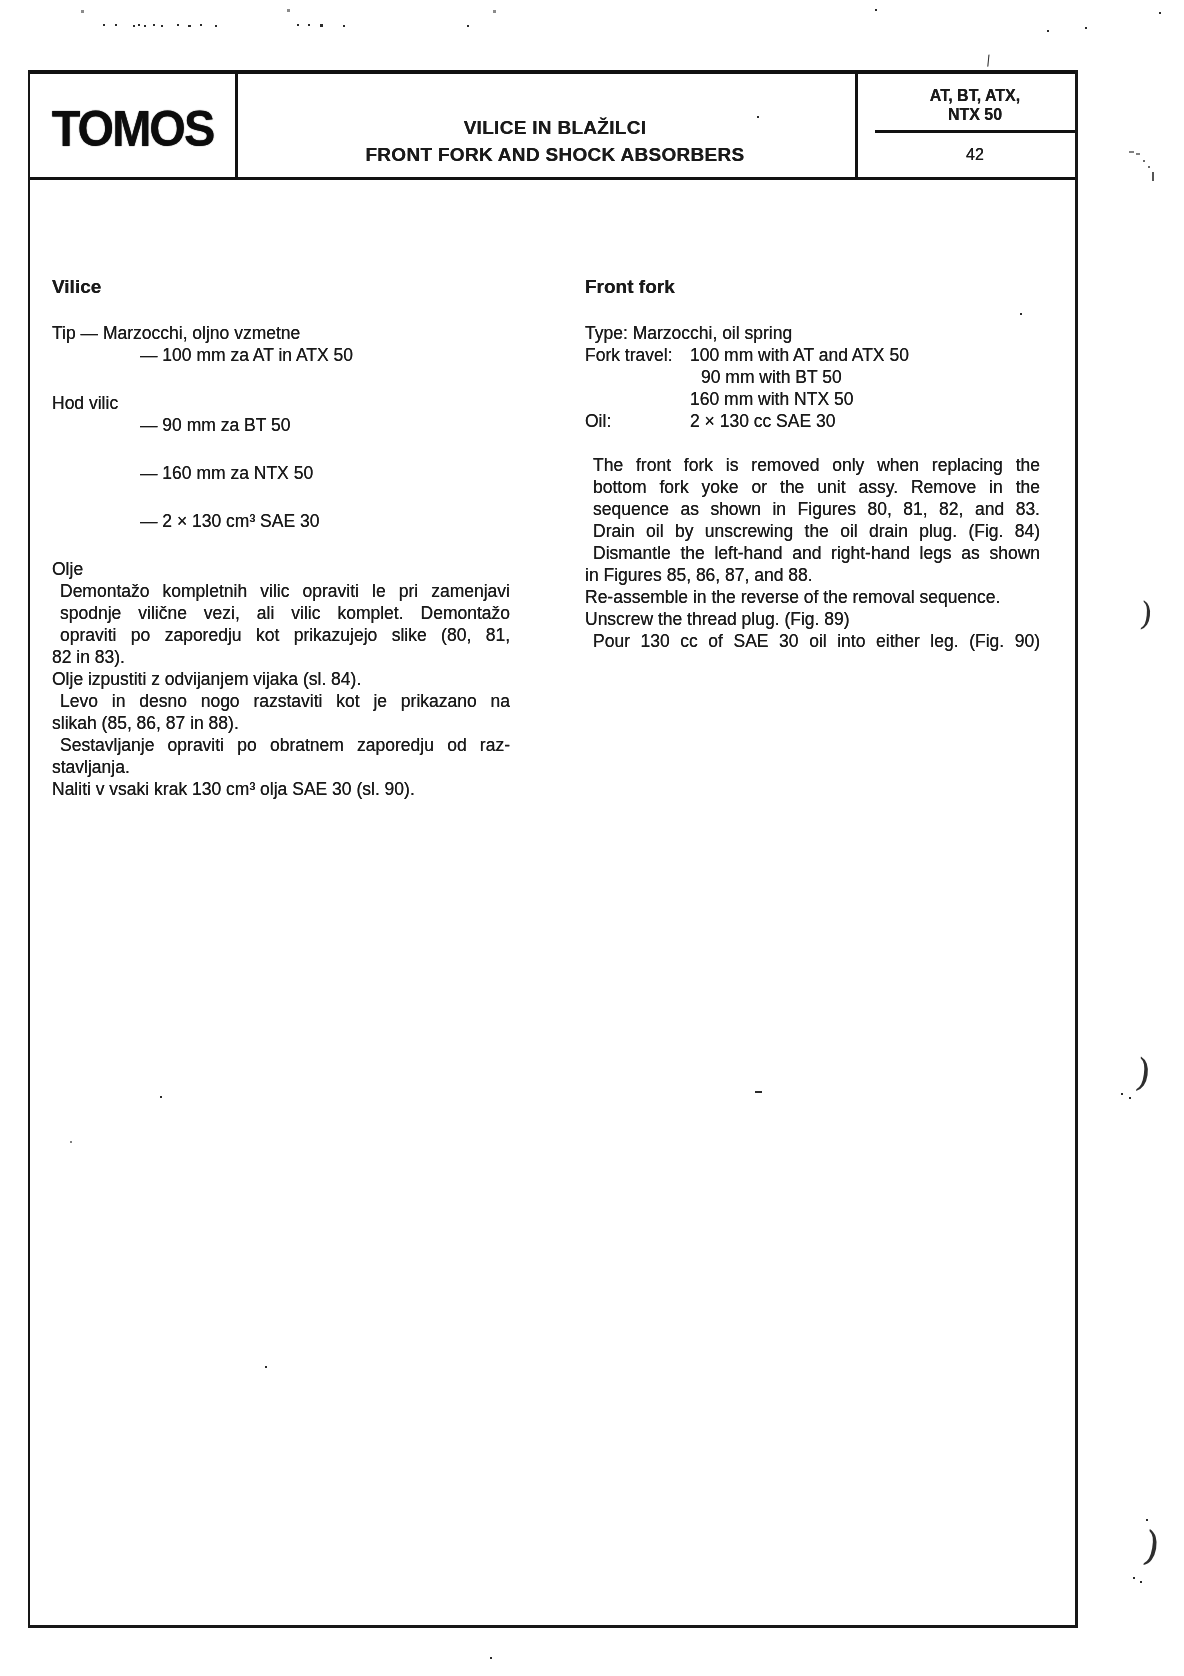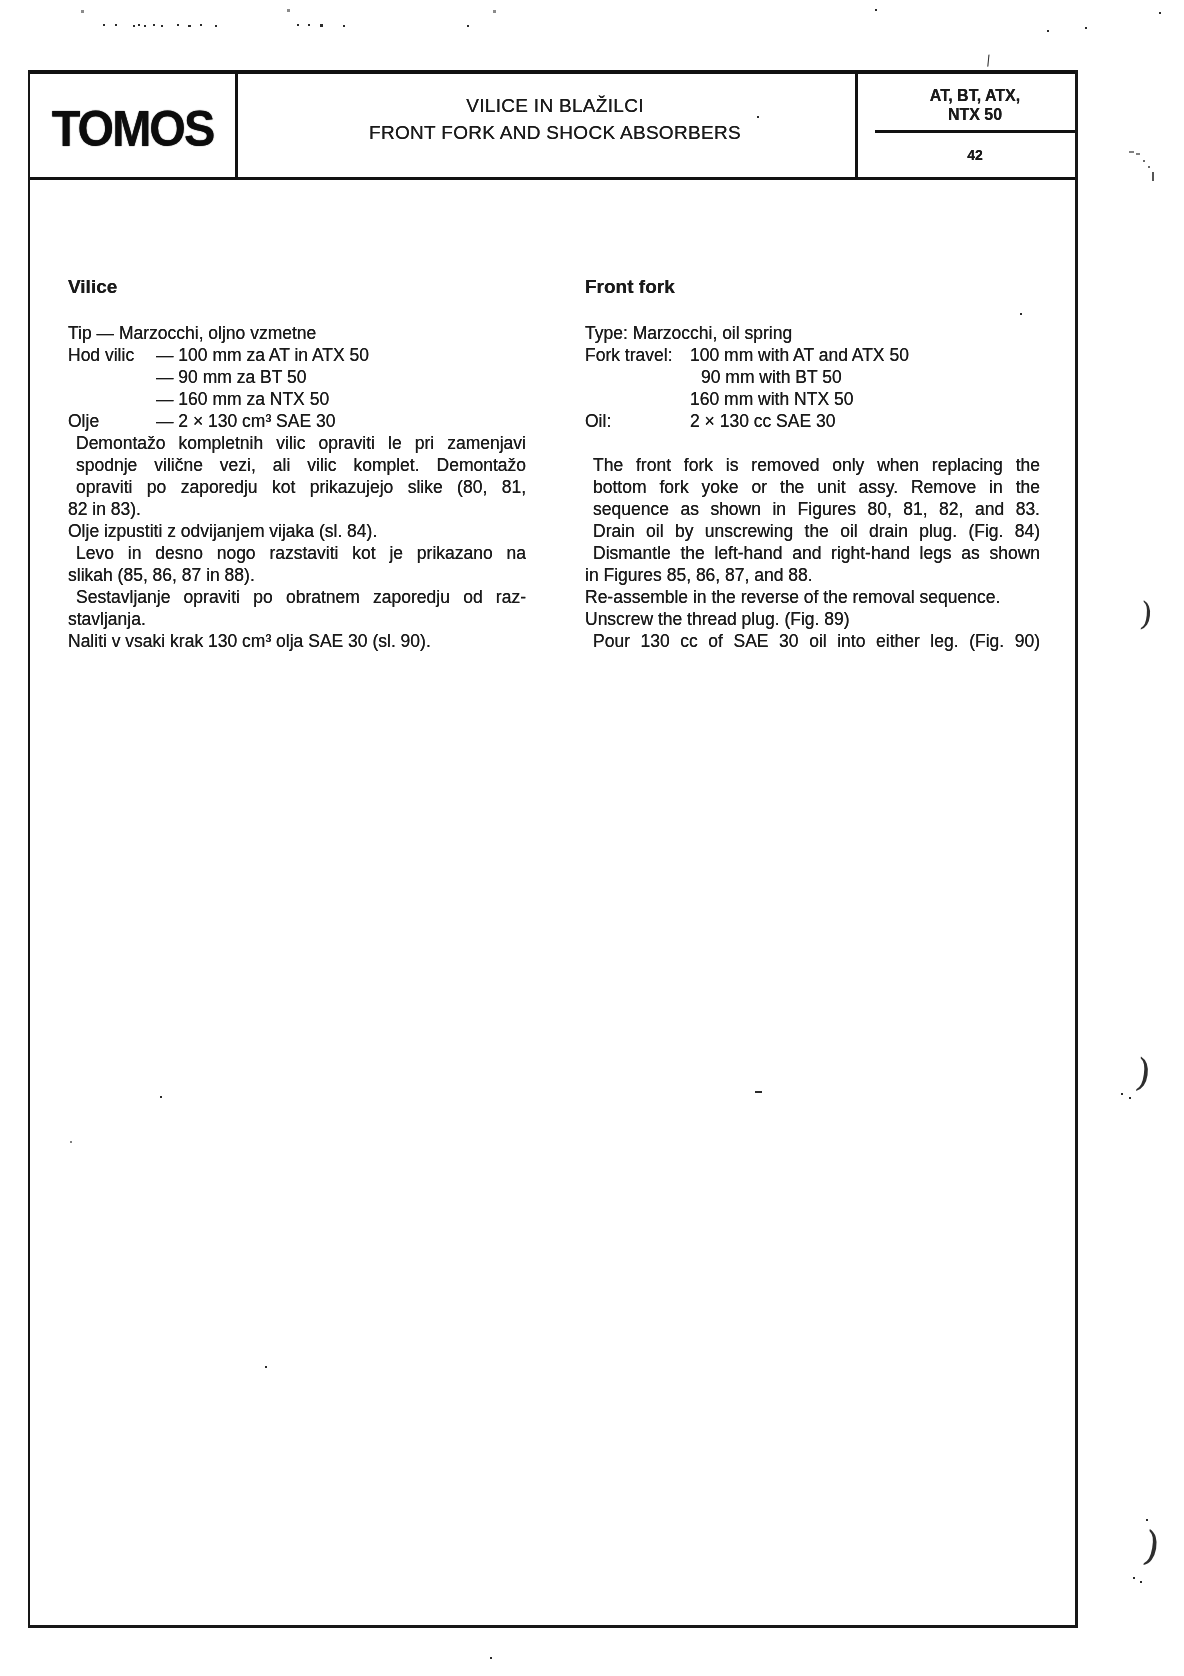--- a/index.html
+++ b/index.html
@@ -22,40 +22,40 @@
     width:208px; box-sizing:border-box; border-right:3px solid #111;
     display:flex; align-items:center; justify-content:center;
   }
   .logo {
     font-weight:700; font-size:47px; letter-spacing:-2px; color:#0c0c0c;
     transform:scaleY(1.06); padding-top:6px;
     text-shadow:0 0 1px #000;
   }
   .title-cell {
     flex:1; box-sizing:border-box; border-right:3px solid #111;
-    text-align:center; padding-top:18px; font-weight:400; font-size:19px;
+    text-align:center; padding-top:40px; font-weight:700; font-size:19px;
     line-height:27px; letter-spacing:0.3px; text-shadow:0 0 0.4px #111;
   }
   .model-cell { width:200px; display:flex; flex-direction:column; }
   .model-top {
     height:59px; box-sizing:border-box; border-bottom:3px solid #111;
     text-align:center; font-weight:700; font-size:16px; line-height:19px; padding-top:12px;
     text-shadow:0 0 0.4px #111;
   }
   .model-bottom {
     flex:1; display:flex; align-items:center; justify-content:center;
-    font-weight:700; font-size:14px; text-shadow:0 0 0.4px #111;border-radius:20px;
+    font-weight:400; font-size:16px; text-shadow:0 0 0.4px #111;border-radius:20px;
   }
   
   .col { position:absolute; font-size:17.5px; line-height:22px; text-shadow:0 0 0.35px #1a1a1a; }
-  .col-left  { left:68px;  top:276px; width:458px; }
+  .col-left  { left:52px;  top:276px; width:458px; }
   .col-right { left:585px; top:276px; width:455px; }
   .col h3 { font-size:19px; line-height:22px; margin:0 0 24px 0; font-weight:700; }
   .spec-row { display:flex; }
-  .spec-label-l { flex:0 0 88px; }
+  .spec-label-l { flex:0 0 88px;margin-top:48px; }
   .spec-label-r { flex:0 0 105px; }
   .spec-value { flex:1; }
   .indent { padding-left:11px; }
   .para { margin-top:0; }
   .para-gap { margin-top:22px; }
   .line { text-align:left; }
   .just { text-align:justify; text-align-last:justify;margin-left:8px; }
   
   .sp { position:absolute; background:#2b2b2b; width:2px; height:2px; display:block; }
   .mark {

